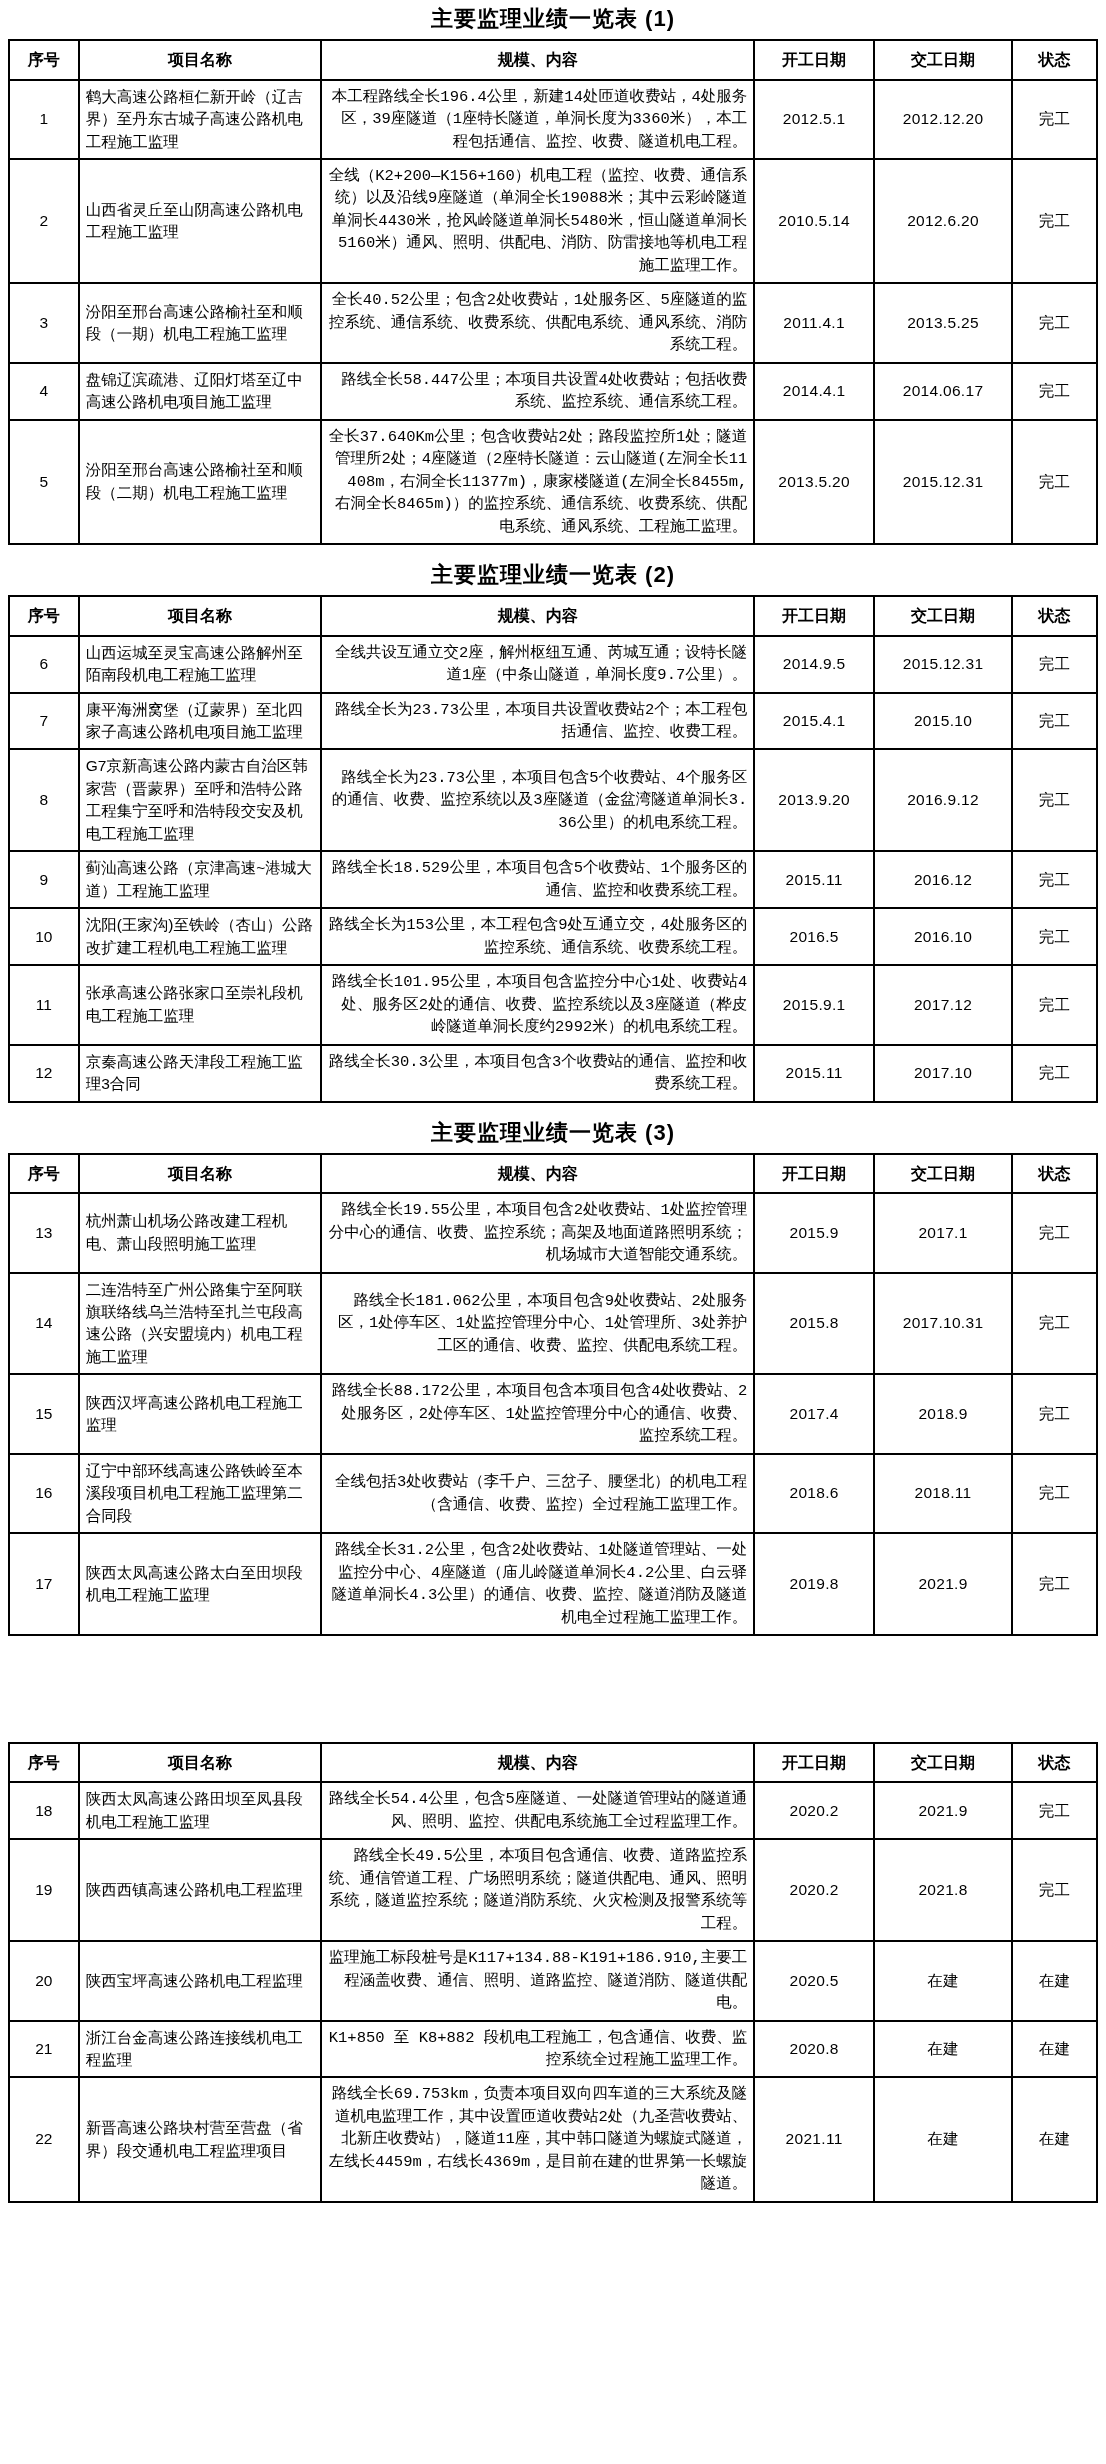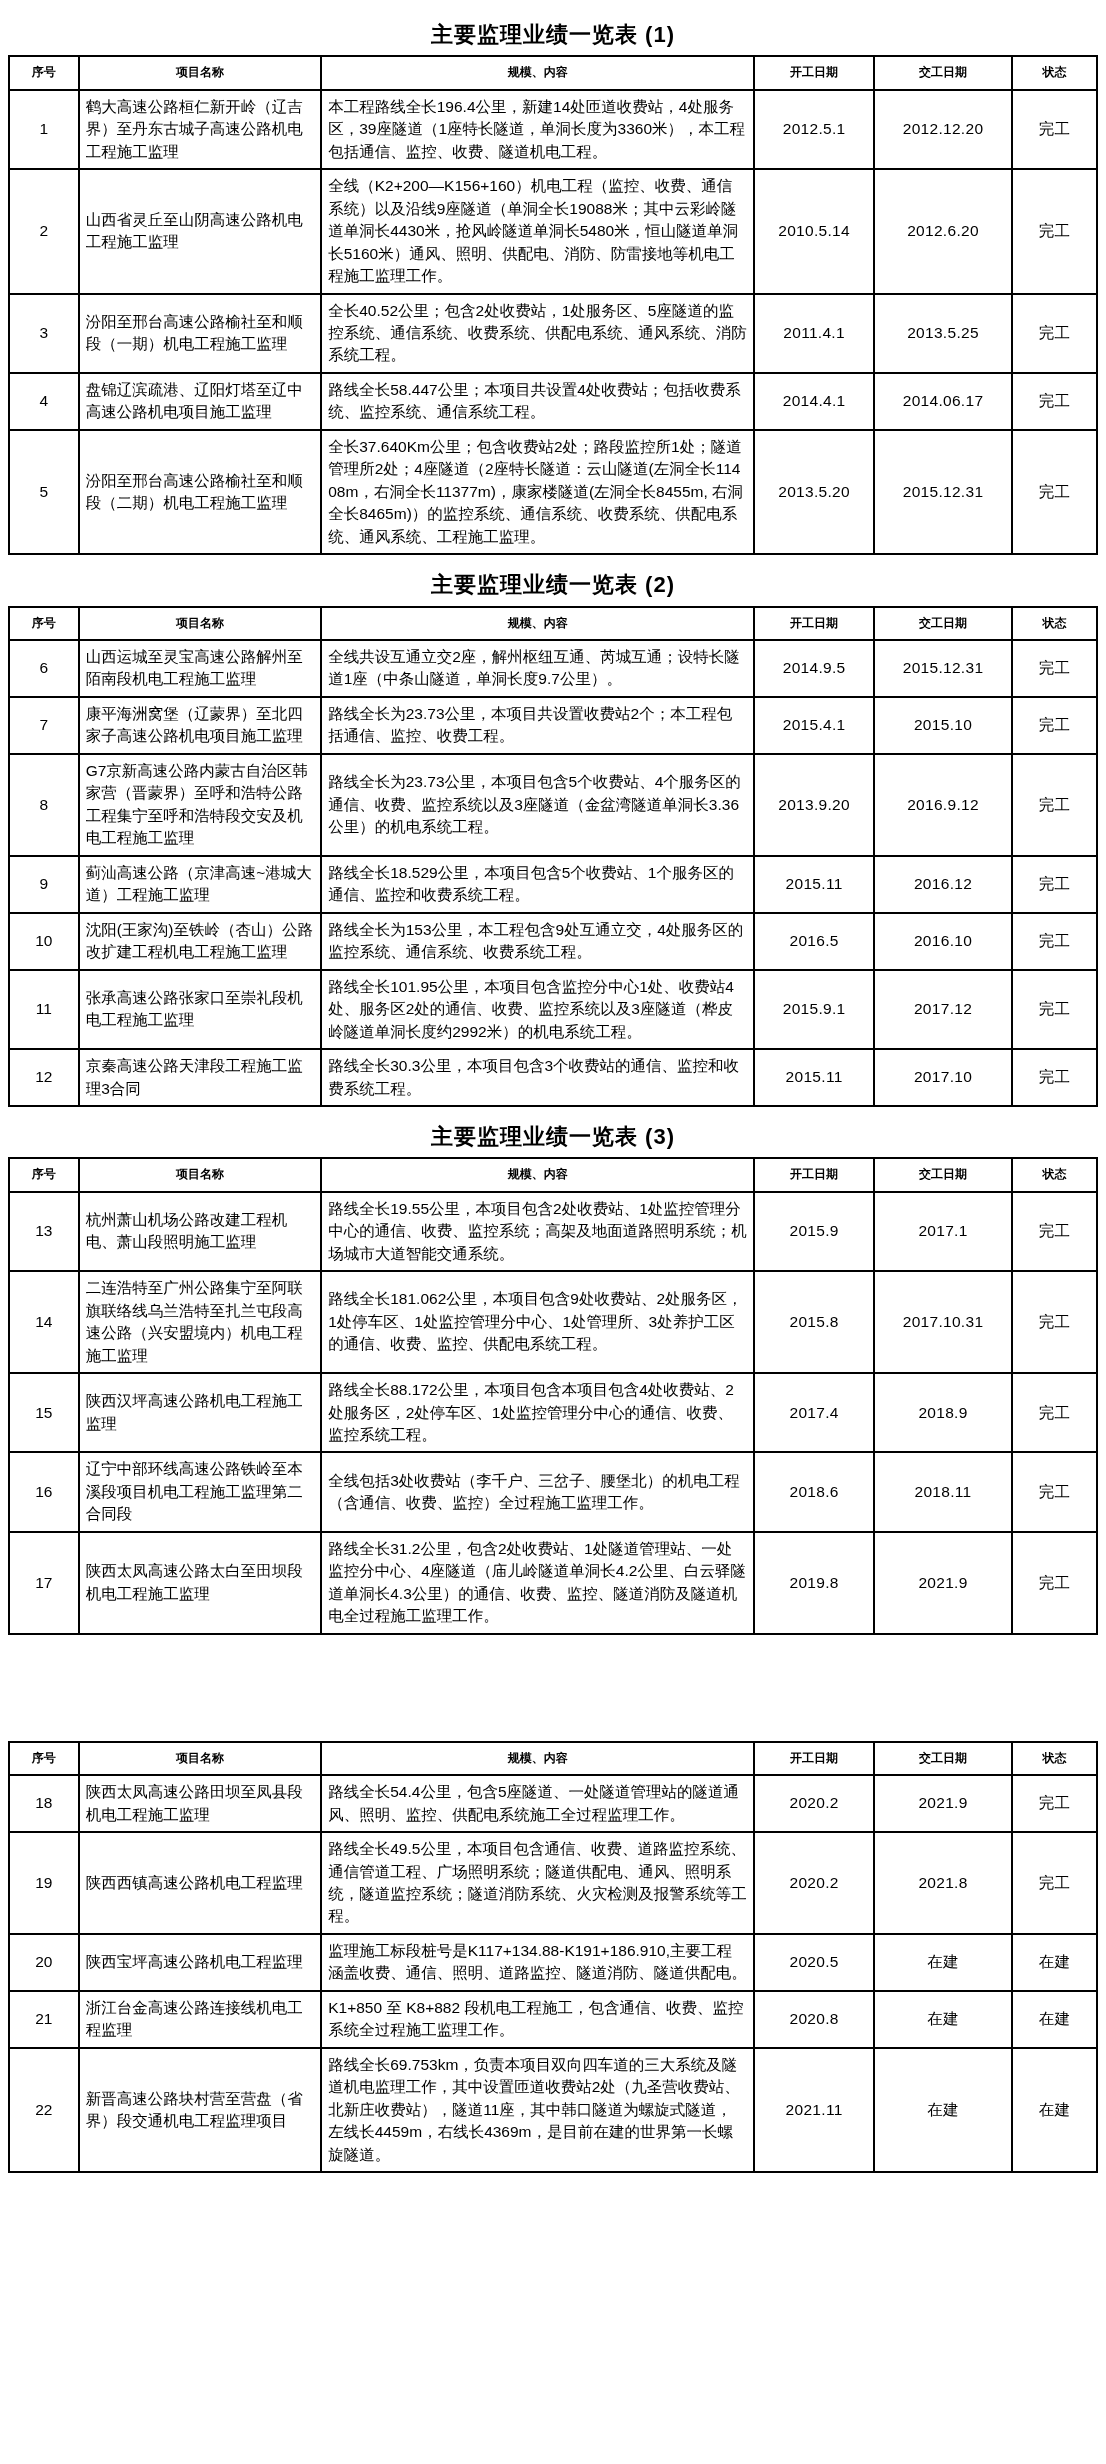--- a/index.html
+++ b/index.html
@@ -14,46 +14,46 @@
     box-sizing: border-box;
     padding: 6px 8px 12px 8px;
     background: #fff;
   }
   .tbl-block + .tbl-block { margin-top: 17px; }
   .tbl-block:last-of-type { margin-top: 106px; }
   .table-title {
     text-align: center;
     font-size: 22px;
     font-weight: bold;
-    margin: 16px 0 7px 0;
+    margin: 0 0 7px 0;
     letter-spacing: 1px;
     line-height: 1.2;
   }
   table.perf {
     width: 100%;
     border-collapse: collapse;
     table-layout: fixed;
   }
   table.perf th, table.perf td {
     border: 2px solid #000;
     padding: 5px 6px;
     font-size: 15.5px;
     line-height: 1.45;
     vertical-align: middle;
     word-break: break-all;
   }
   table.perf th {
     font-weight: bold;
     text-align: center;
     padding: 7px 3px;
-    font-size: 12px;
+    font-size: 16px;
   }
   td.c0 { text-align: center; }
   td.c1 { text-align: left; padding: 5px 8px; }
-  td.c2 { text-align: left; }
+  td.c2 { text-align: right; font-family: Liberation Mono, monospace; }
   td.c3, td.c4, td.c5 { text-align: center; letter-spacing: 0.3px; }
   col.w0 { width: 6.4%; }
   col.w1 { width: 22.3%; }
   col.w2 { width: 39.8%; }
   col.w3 { width: 11.0%; }
   col.w4 { width: 12.7%; }
   col.w5 { width: 7.8%; }
 </style>
 </head>
 <body>

